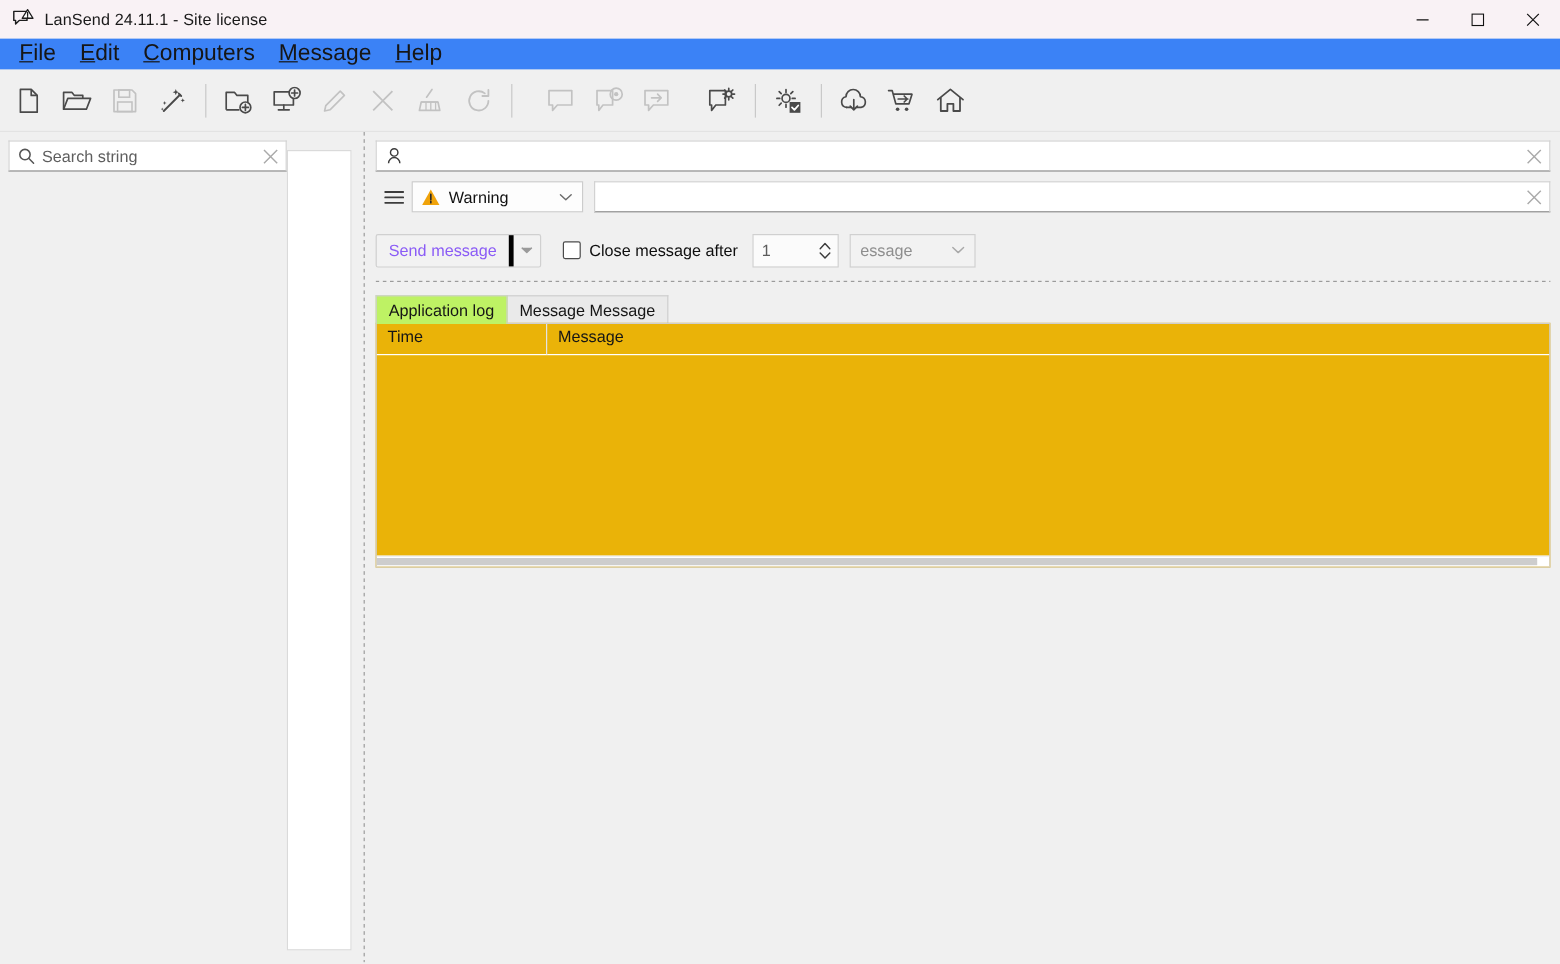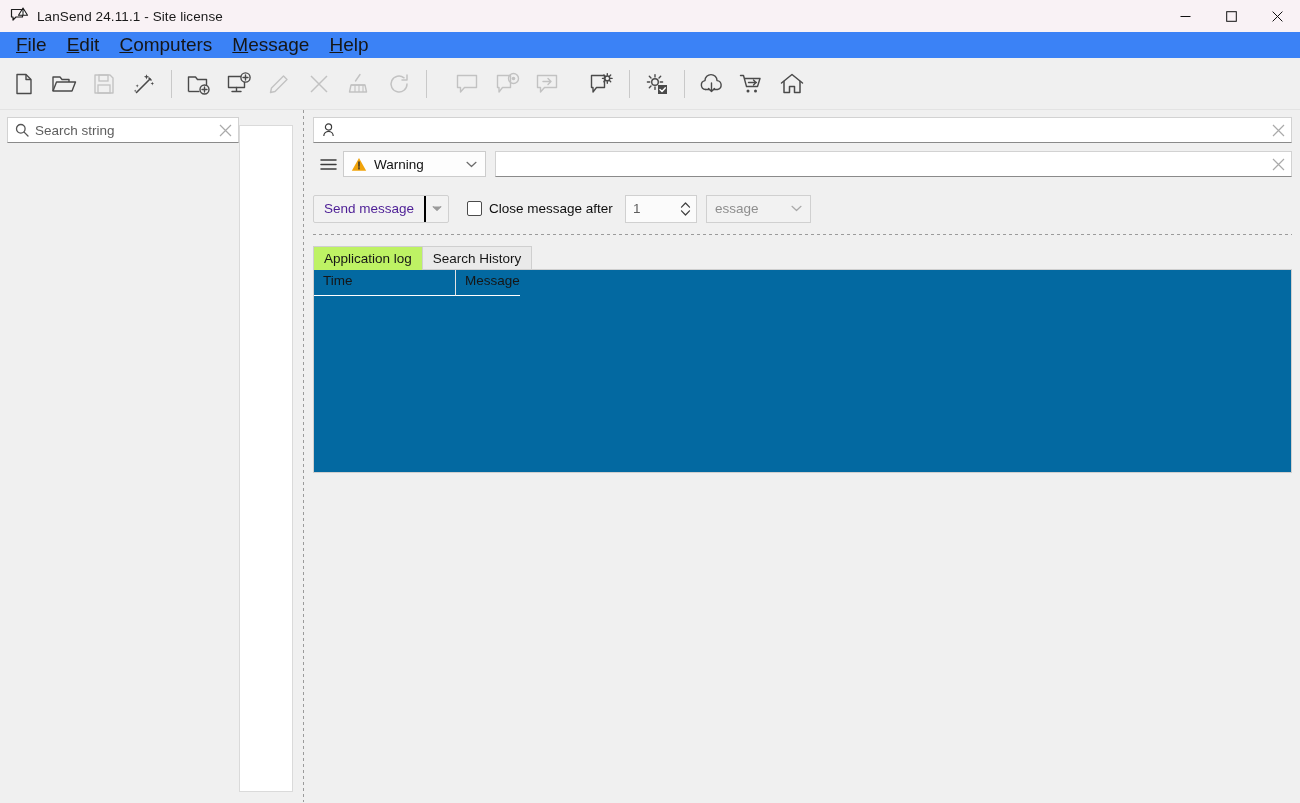--- a/index.html
+++ b/index.html
@@ -228,22 +228,22 @@
     height: 28px;
     background: #f2f2f2;
     border: 1px solid #d0d0d0;
     border-radius: 2px;
     margin-right: 18px;
   }
   .split-btn .lbl {
     display: flex; align-items: center;
     padding: 0 10px;
     font-size: 13.5px;
-    color: #4c1d95;
-    border-right: 2px solid #000000;
+    color: #8b5cf6;
+    border-right: 4px solid #000000;
   }
   .split-btn .arrow {
     width: 22px;
     display: flex; align-items: center; justify-content: center;
   }
   .chk-wrap { display: flex; align-items: flex-start; margin-right: 12px; }
   .chkbox {
     width: 15px; height: 15px;
     border: 1px solid #4b4b4b;
     border-radius: 2px;
@@ -302,23 +302,23 @@
     margin-right: -1px;
     position: relative; top: 0;
   }
   .tab.active {
     background: #bef264;
     border-color: #cfcfcf;
     z-index: 2;
   }
   .table-wrap {
     flex: 1;
-    background: #0369a1;
+    background: #eab308;
     border: 1px solid #cfcfcf;
-    display: flex; flex-direction: row;
+    display: flex; flex-direction: column;
     position: relative; top: -1px;
     min-height: 0;
   }
   .thead { display: flex; height: 26px; }
   .th {
     font-size: 13.5px;
     color: #161616;
     padding: 3px 0 0 9px;
     border-right: 1px solid #e3e3e3;
     border-bottom: 1px solid #ffffff;
@@ -618,21 +618,21 @@
             </svg>
         </span>
       </div>
     </div>
 
     <div class="hsplit"></div>
 
     <div class="log-area">
       <div class="tabs">
         <div class="tab active">Application log</div>
-        <div class="tab">Search History</div>
+        <div class="tab">Message Message</div>
       </div>
       <div class="table-wrap">
         <div class="thead">
           <div class="th time">Time</div>
           <div class="th msg">Message</div>
         </div>
         <div class="tbody"></div>
         <div class="hscroll">
           <div class="thumb"></div>
         </div>

